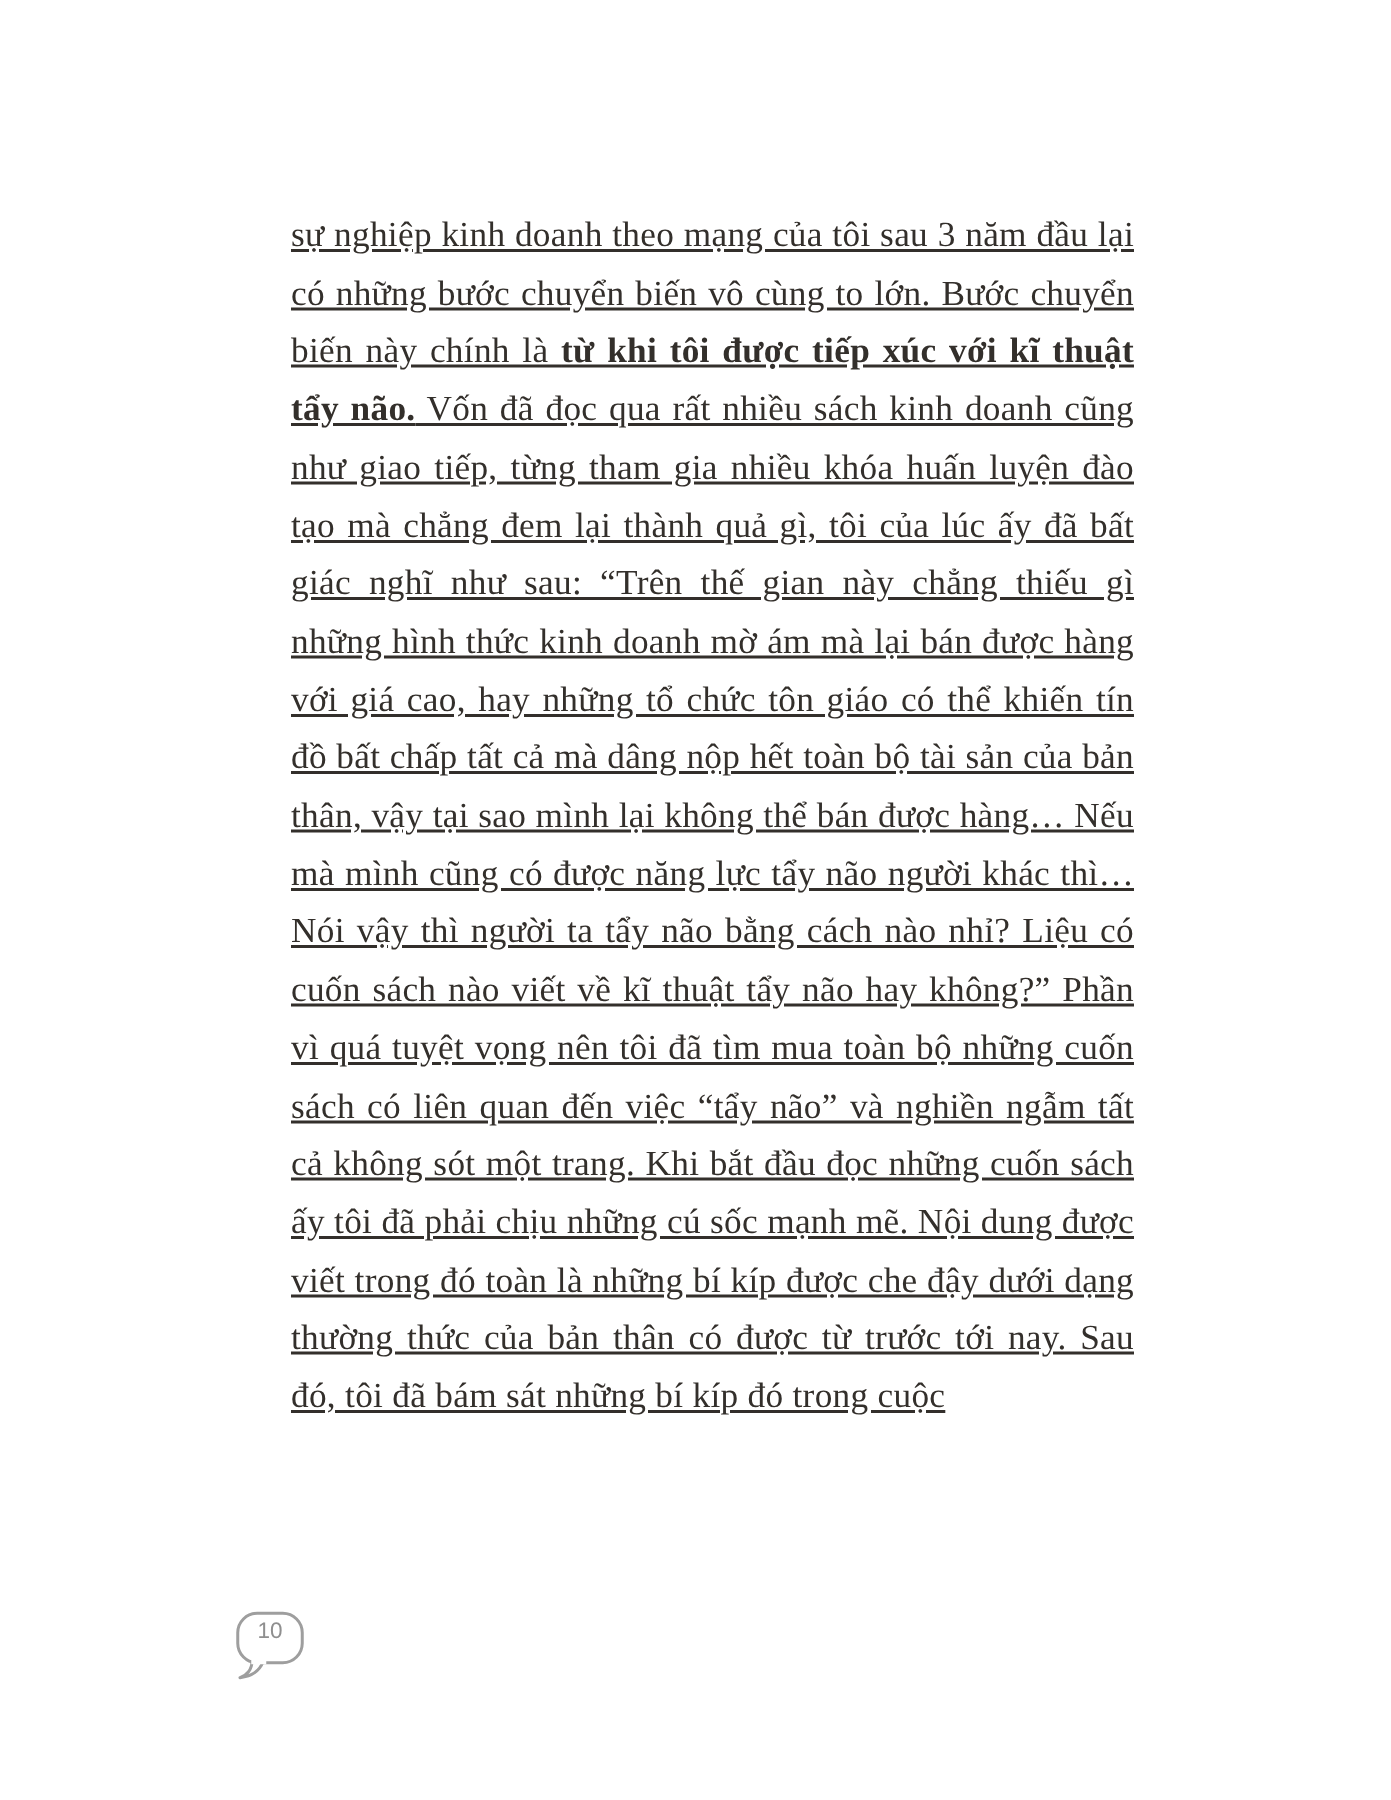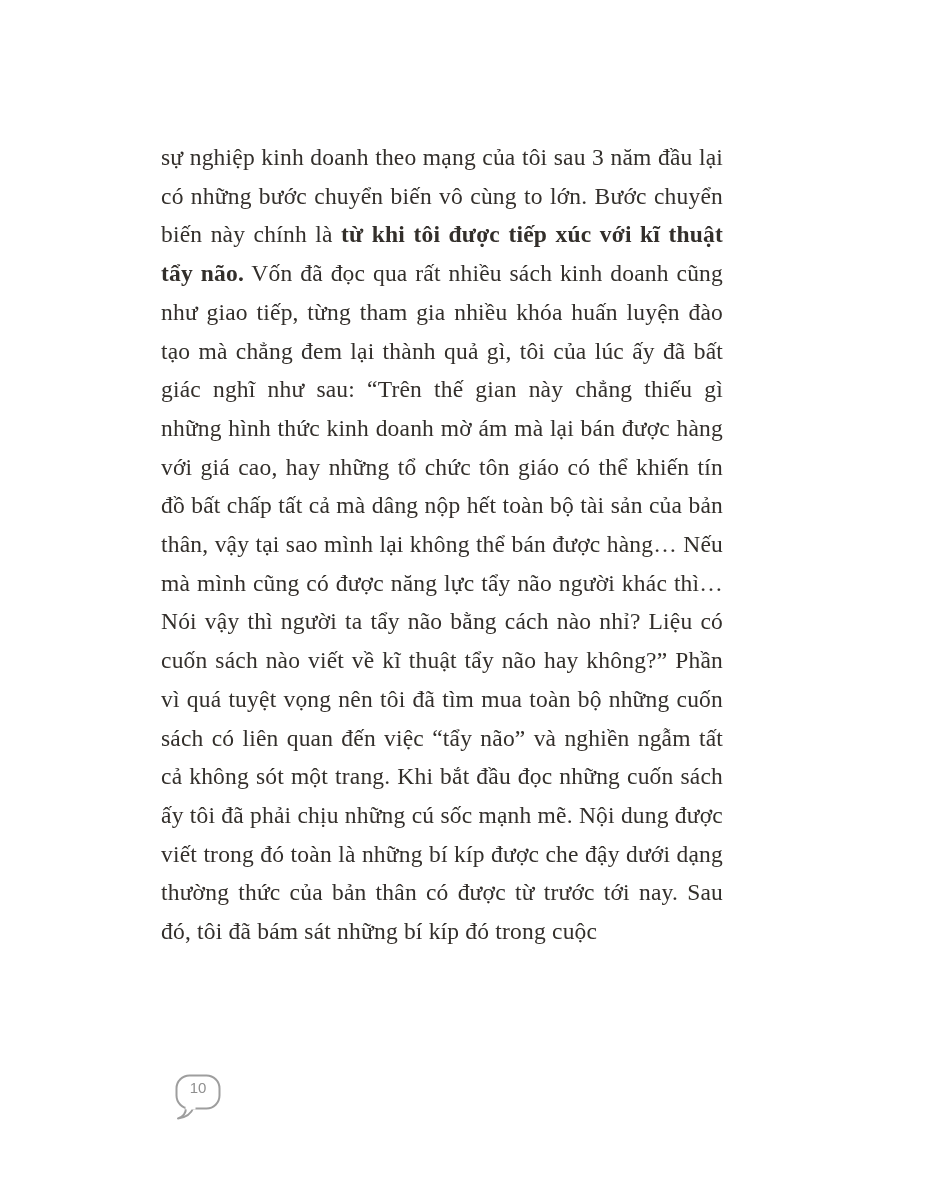--- a/index.html
+++ b/index.html
@@ -10,38 +10,39 @@
   .page {
     position: relative;
     width: 927px;
     height: 1200px;
     background: #ffffff;
     overflow: hidden;
     font-family: "Liberation Serif", "DejaVu Serif", serif;
   }
   .text-block {
     position: absolute;
-    left: 161px;
+    left: 194px;
     top: 138px;
     width: 562px;
     font-size: 23.5px;
     line-height: 38.7px;
     color: #332f2b;
     text-align: justify;
     letter-spacing: 0.2px;
+    text-decoration: underline;
   }
   .text-block .seg {
     font-weight: normal;
   }
   .text-block .seg.bold {
     font-weight: bold;
   }
   .page-number-badge {
     position: absolute;
-    left: 173px;
+    left: 155px;
     top: 1072px;
     width: 54px;
     height: 50px;
   }
   .page-number-badge svg {
     position: absolute;
     left: 0;
     top: 0;
   }
   .page-number-badge .num {

